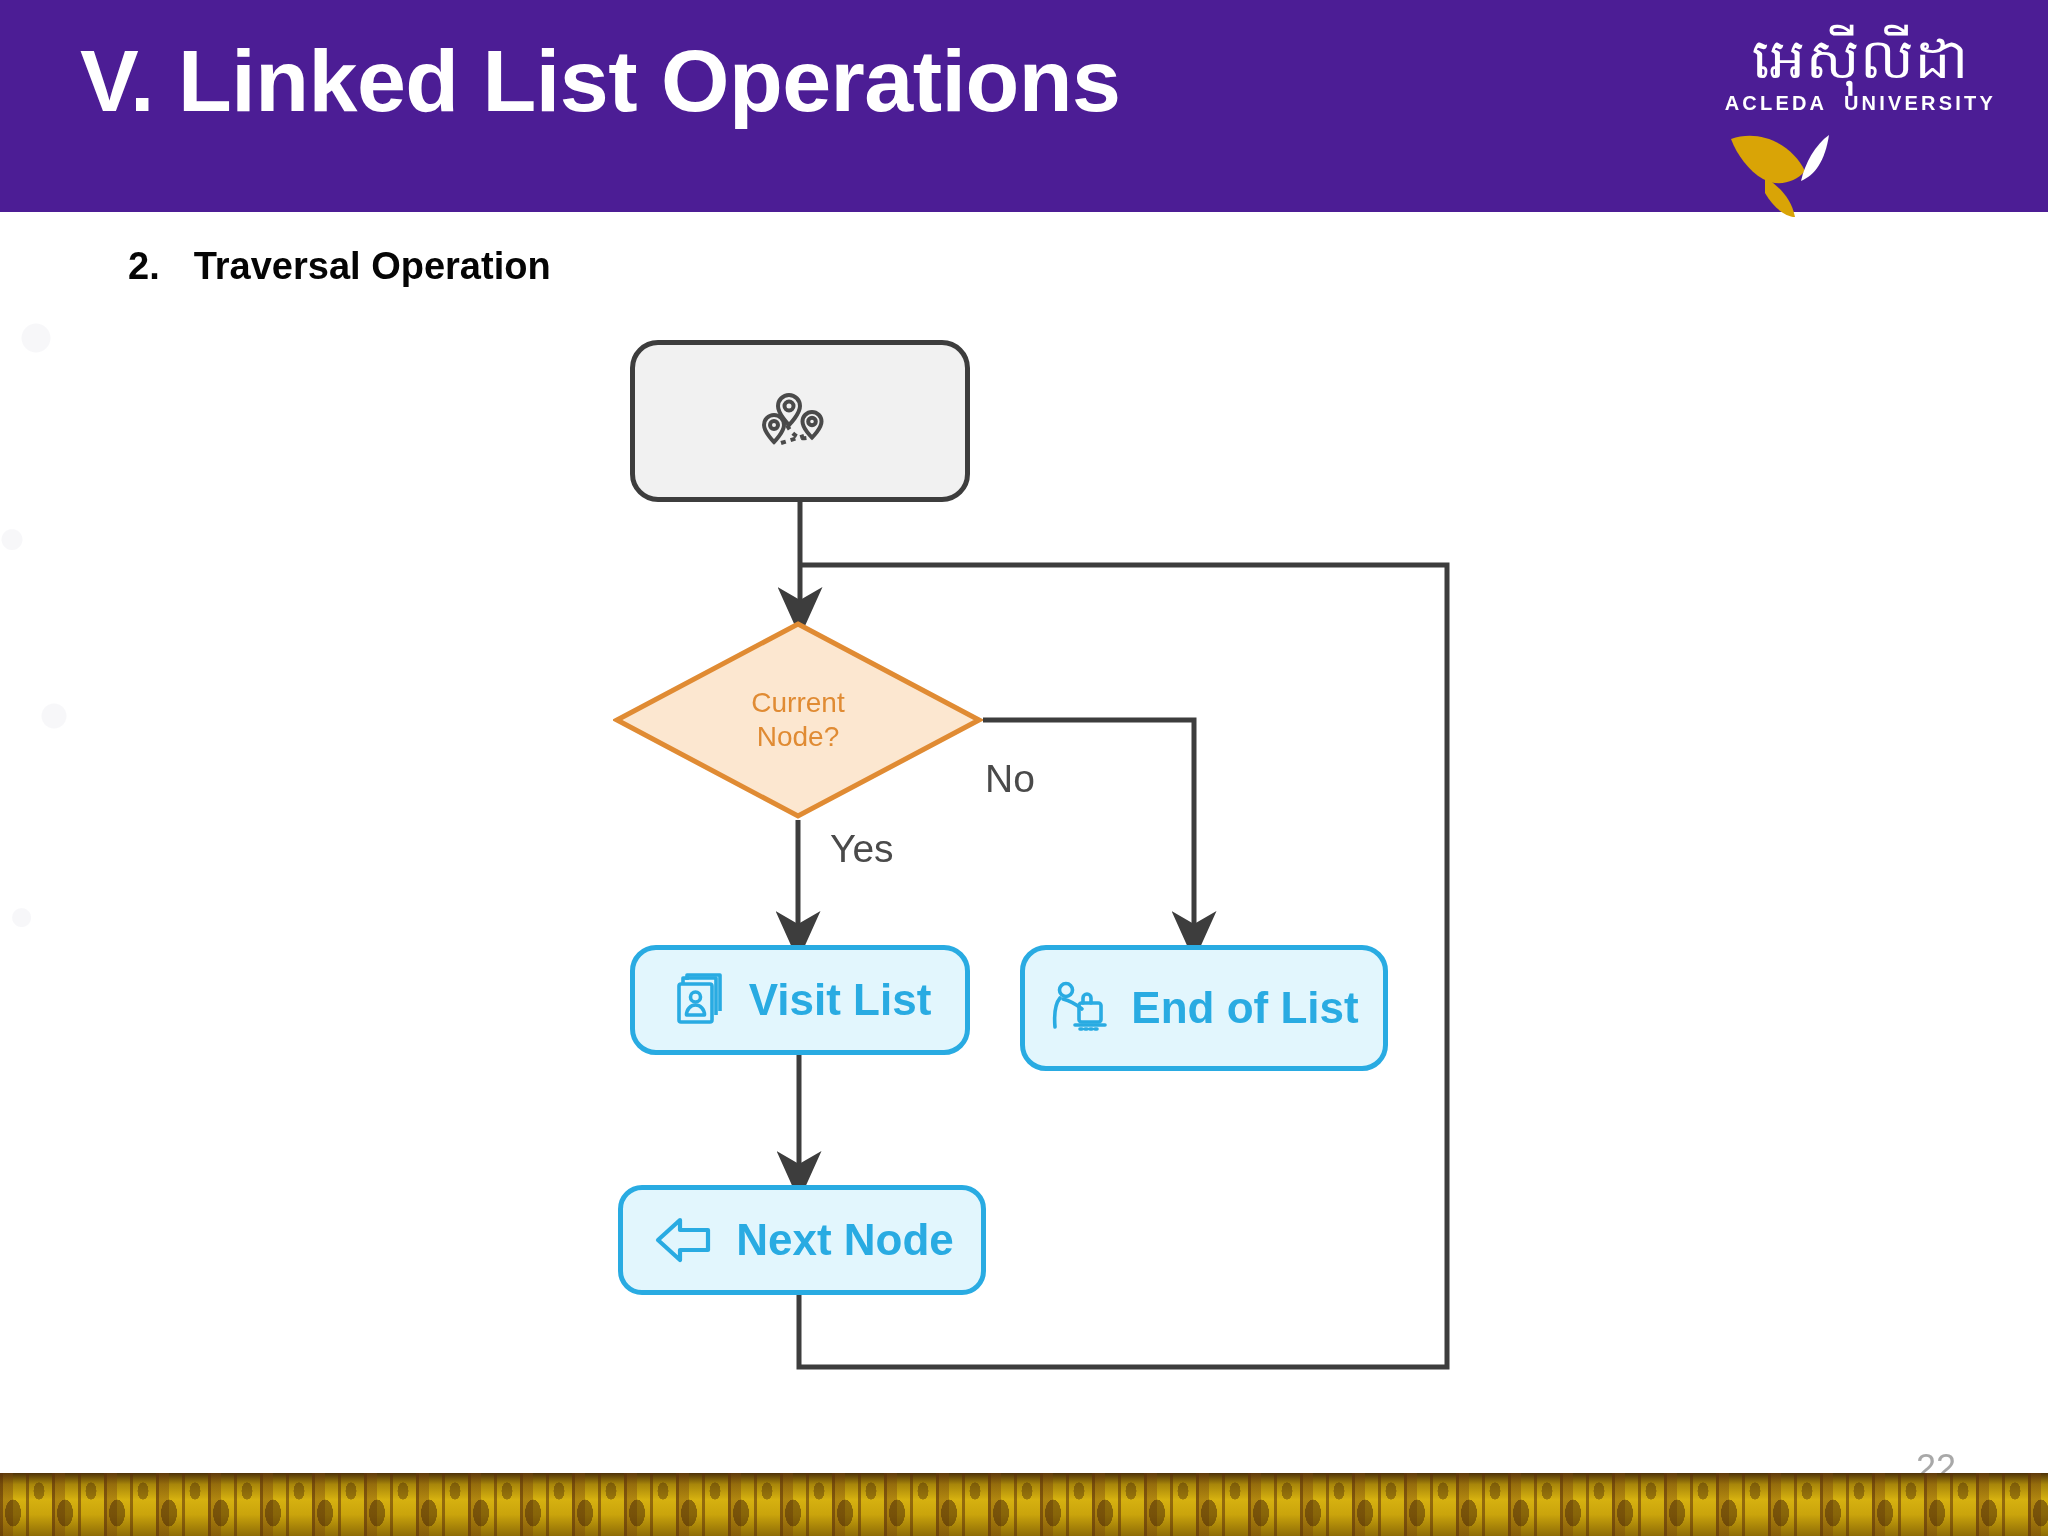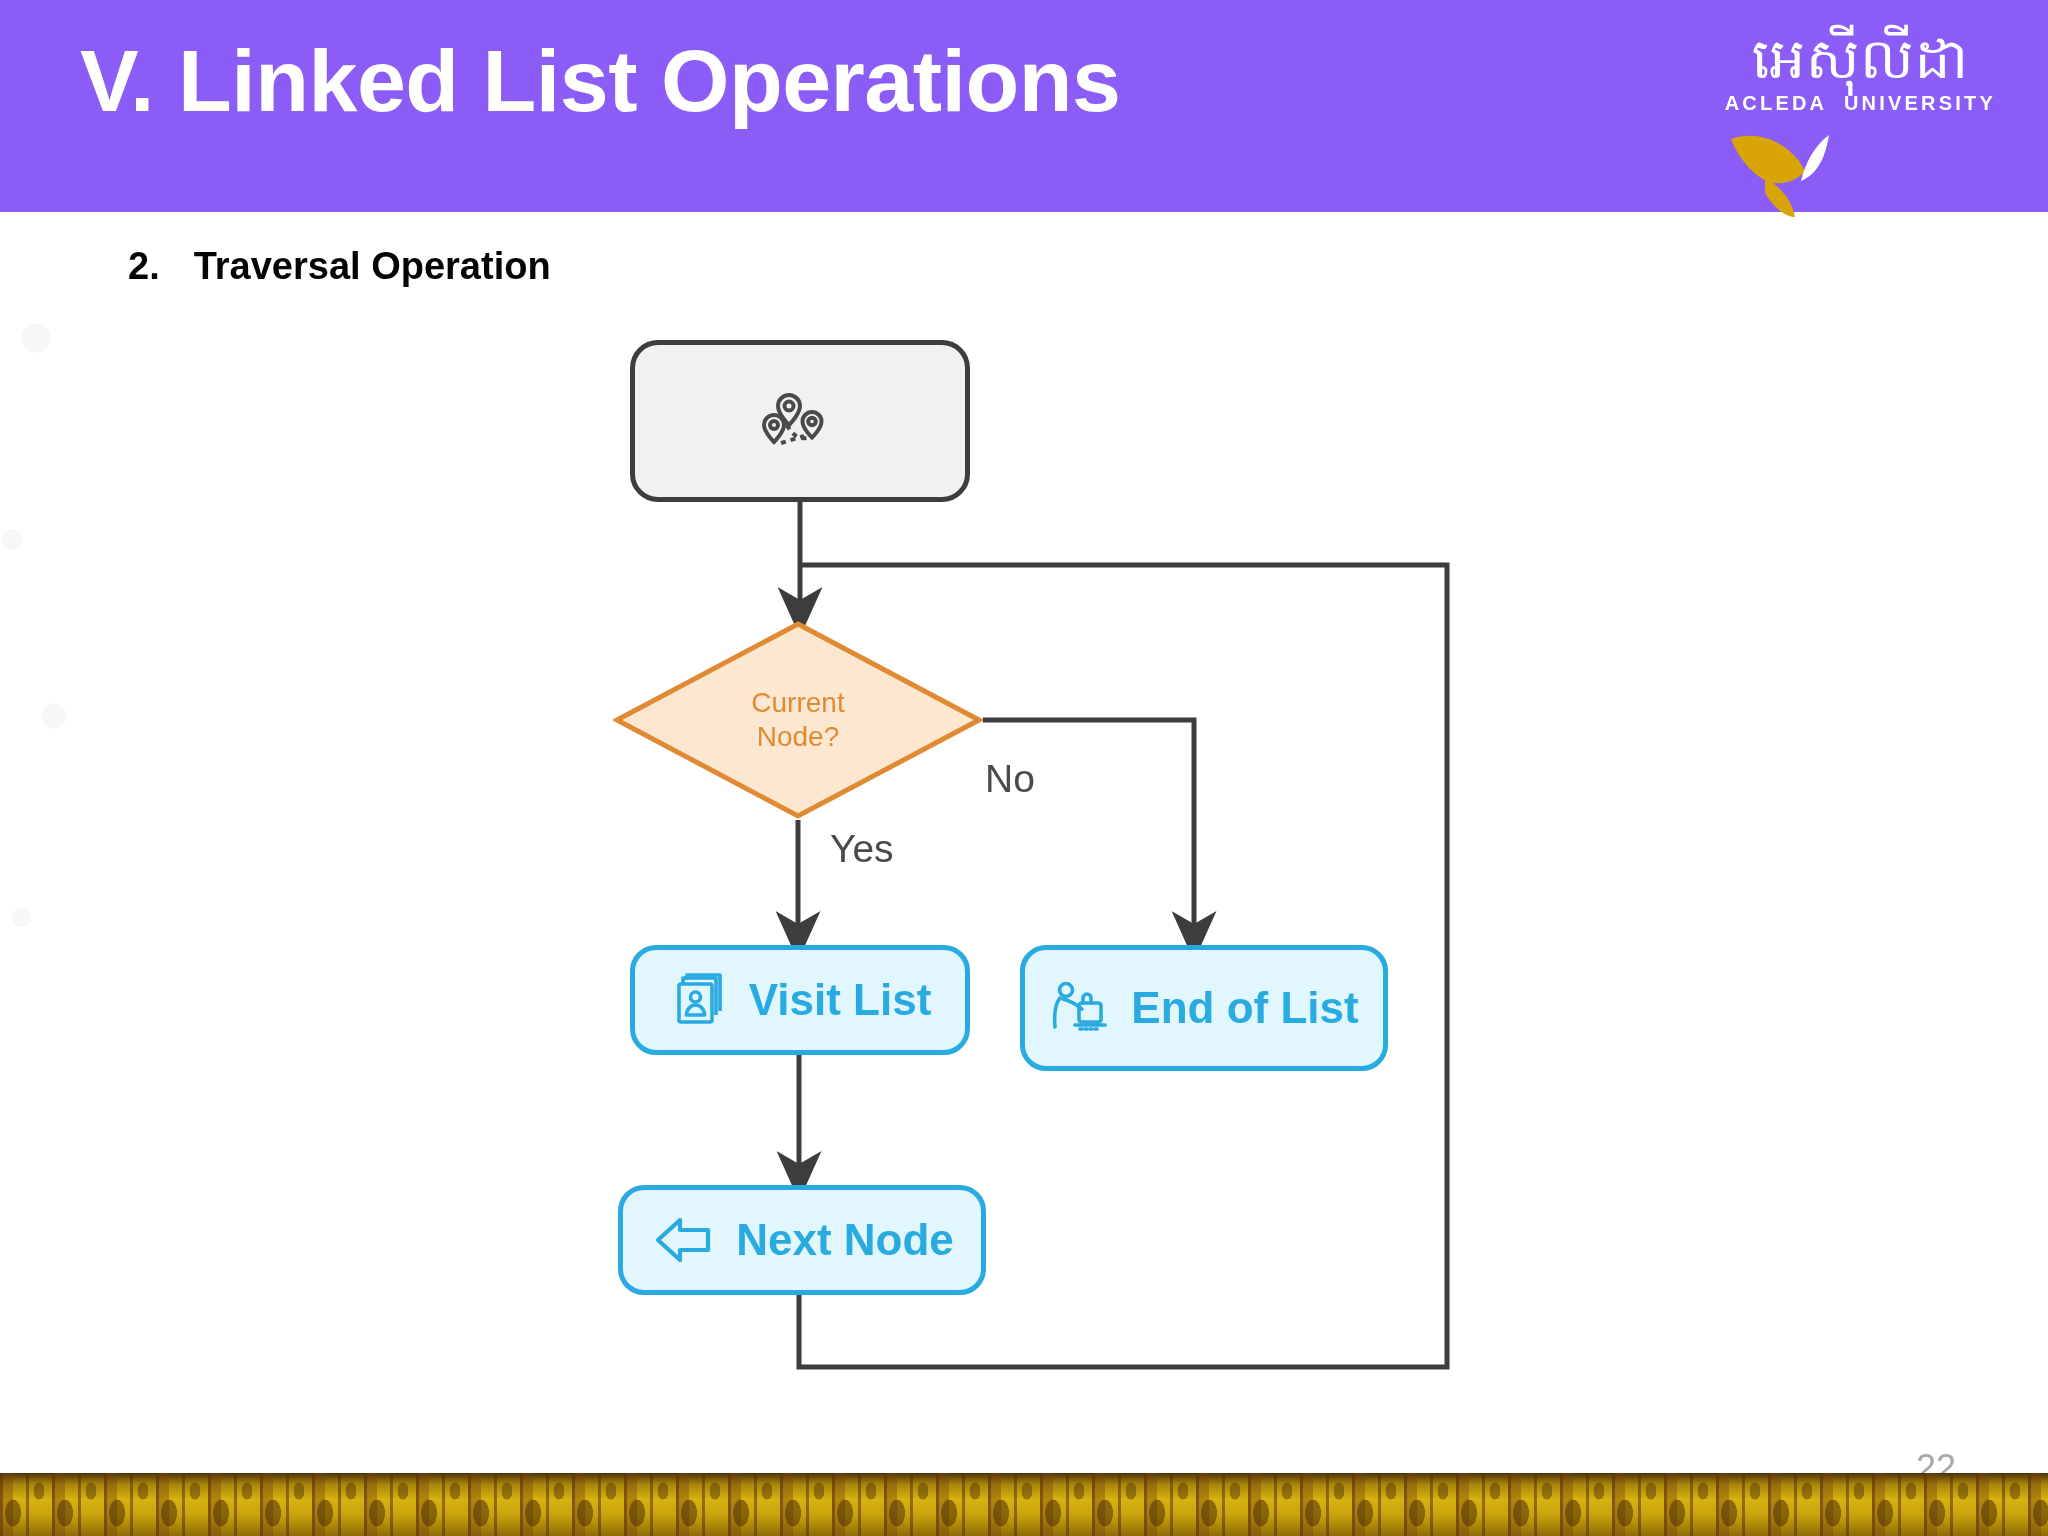--- a/index.html
+++ b/index.html
@@ -38,21 +38,21 @@
     pointer-events: none;
   }
 
   
   .header {
     position: absolute;
     left: 0;
     top: 0;
     width: 2048px;
     height: 212px;
-    background: #8b5cf6;
+    background: #4c1d95;
   }
   .header-title {
     position: absolute;
     left: 80px;
     top: 26px;
     font-size: 88px;
     font-weight: bold;
     color: #ffffff;
     letter-spacing: -0.5px;
     white-space: nowrap;
@@ -187,21 +187,21 @@
     gap: 18px;
   }
   .node-blue .label {
     font-size: 44px;
     color: #29abe2;
     font-weight: bold;
     white-space: nowrap;
   }
   .node-visit   { left: 630px;  top: 945px;  width: 340px; height: 110px; }
   .node-endlist { left: 1010px; top: 945px;  width: 368px; height: 126px; margin-left: 10px; }
-  .node-next    { left: 618px;  top: 1185px; width: 368px; height: 110px; }
+  .node-next    { left: 618px;  top: 1185px; width: 368px; height: 110px; border-radius: 24px; }
 
   .icon-box { flex: 0 0 auto; display: block; }
 
   
   .edge-label {
     position: absolute;
     font-size: 39px;
     color: #4a4a4a;
     white-space: nowrap;
   }

